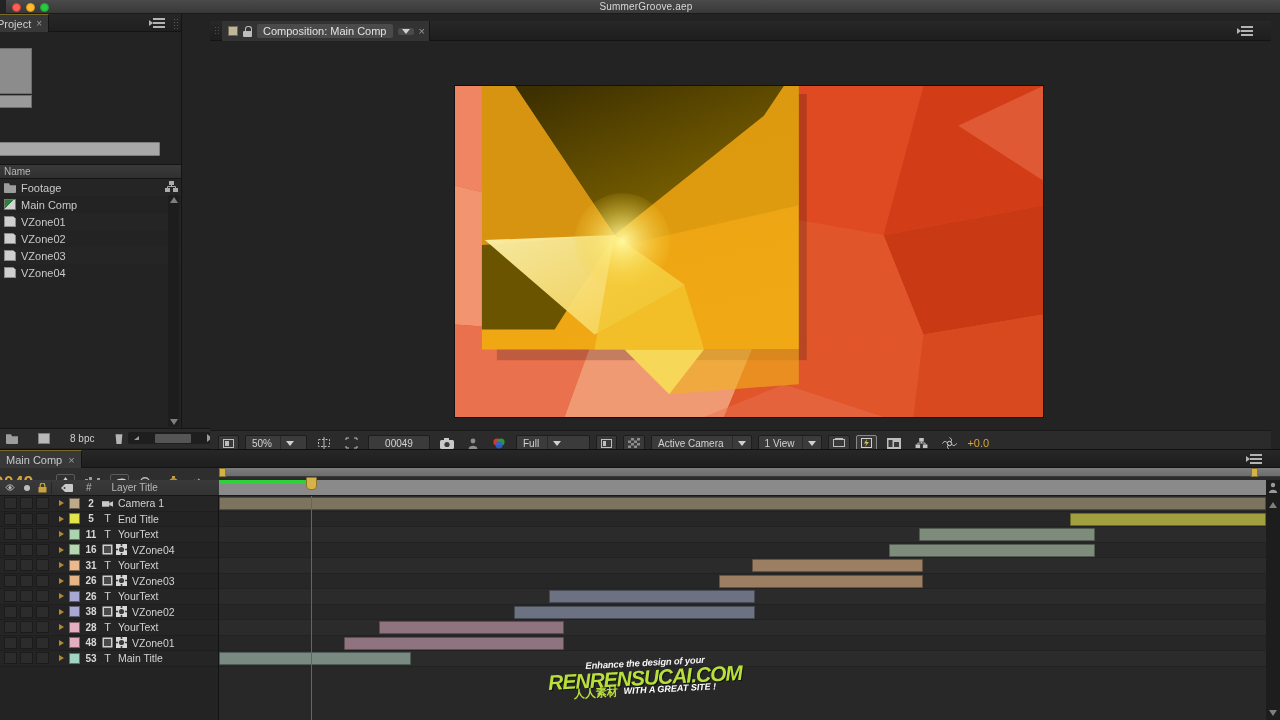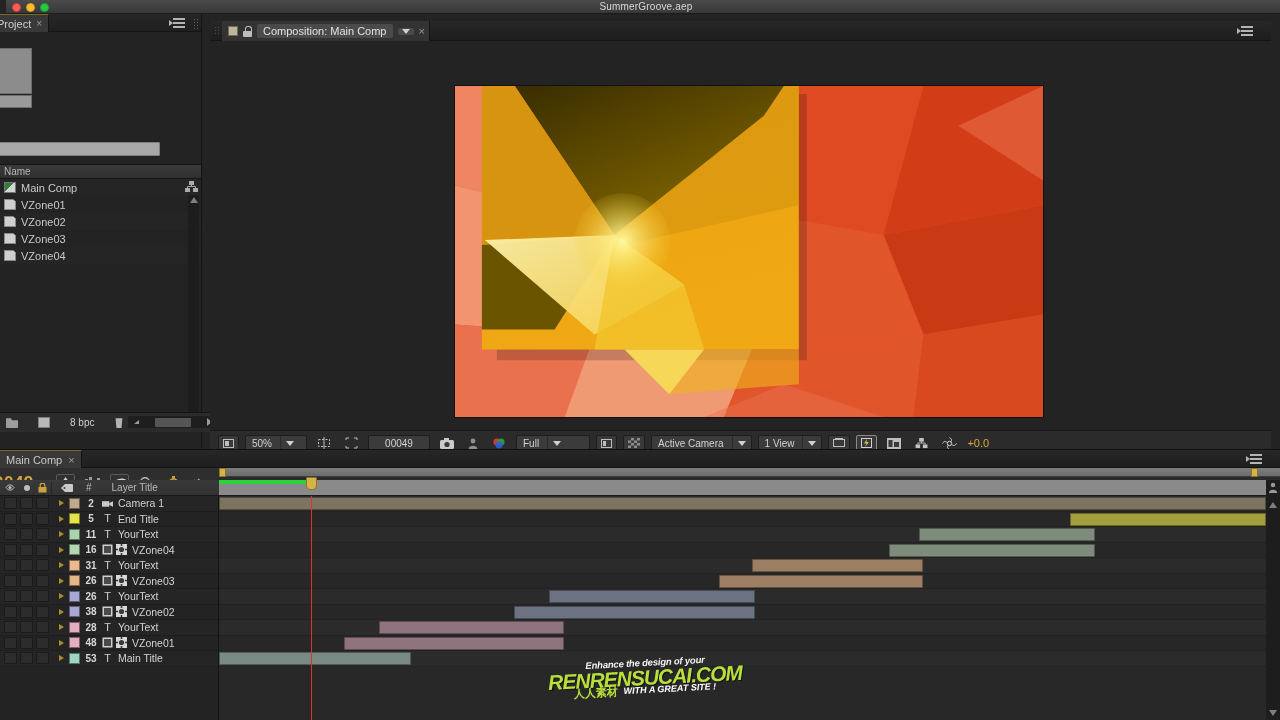--- a/index.html
+++ b/index.html
@@ -27,21 +27,21 @@
     letter-spacing: .2px;
   }
   .traffic { position: absolute; left: 6px; top: 3px; display: flex; gap: 5px; }
   .traffic i { width: 9px; height: 9px; border-radius: 50%; display: block; }
   .traffic .r { background: #ff5f57; border: 1px solid #d14239; }
   .traffic .y { background: #ffbd2e; border: 1px solid #d79a22; }
   .traffic .g { background: #28c940; border: 1px solid #20a434; }
 
   
   .project-panel {
-    position: absolute; left: 0; top: 14px; width: 202px; height: 434px;
+    position: absolute; left: 0; top: 14px; width: 182px; height: 434px;
     background: #232323; border-right: 1px solid #141414;
   }
   .panel-tabbar {
     position: relative; height: 18px;
     background: linear-gradient(#272727,#1f1f1f);
     border-bottom: 1px solid #141414;
   }
   .grip {
     position:absolute; left:2px; top:4px; width:5px; height:10px;
     background-image: radial-gradient(#5a5a5a 40%, transparent 41%);
@@ -123,21 +123,21 @@
     position:absolute; left:2px; top:2px;
     border-left:4px solid transparent; border-right:4px solid transparent;
     border-bottom:6px solid #7e7e7e;
   }
   .sb-v .arrow-dn {
     position:absolute; left:2px; bottom:2px;
     border-left:4px solid transparent; border-right:4px solid transparent;
     border-top:6px solid #7e7e7e;
   }
   .proj-footer {
-    position:absolute; left:0; bottom:16px; width:218px; height:20px;
+    position:absolute; left:0; bottom:0; width:218px; height:20px;
     background:#2b2b2b; border-top:1px solid #151515;
     display:flex; align-items:center; gap:20px; padding-left:6px;margin-top:32px;
   }
   .bpc { font-size:10px; color:#cfcfcf; }
   .trash {
     width:9px; height:11px; background:#b4b4b4;
     clip-path: polygon(12% 12%, 88% 12%, 78% 100%, 22% 100%);
   }
   .mini-scroll {
     position:absolute; right:4px; bottom:4px; width:86px; height:12px;
@@ -394,20 +394,24 @@
 
     <div class="proj-search">
       <div class="search-box"></div>
     </div>
 
     <div class="col-header">
       <span>Name</span>
     </div>
 
     <div class="proj-list">
+      <div class="proj-row">
+        <span class="ic ic-folder"></span>
+        <span>Footage</span>
+      </div>
       <div class="proj-row">
         <span class="ic ic-comp"></span>
         <span>Main Comp</span>
       </div>
       <div class="proj-row">
         <span class="ic ic-file"></span>
         <span>VZone01</span>
       </div>
       <div class="proj-row">
         <span class="ic ic-file"></span>

